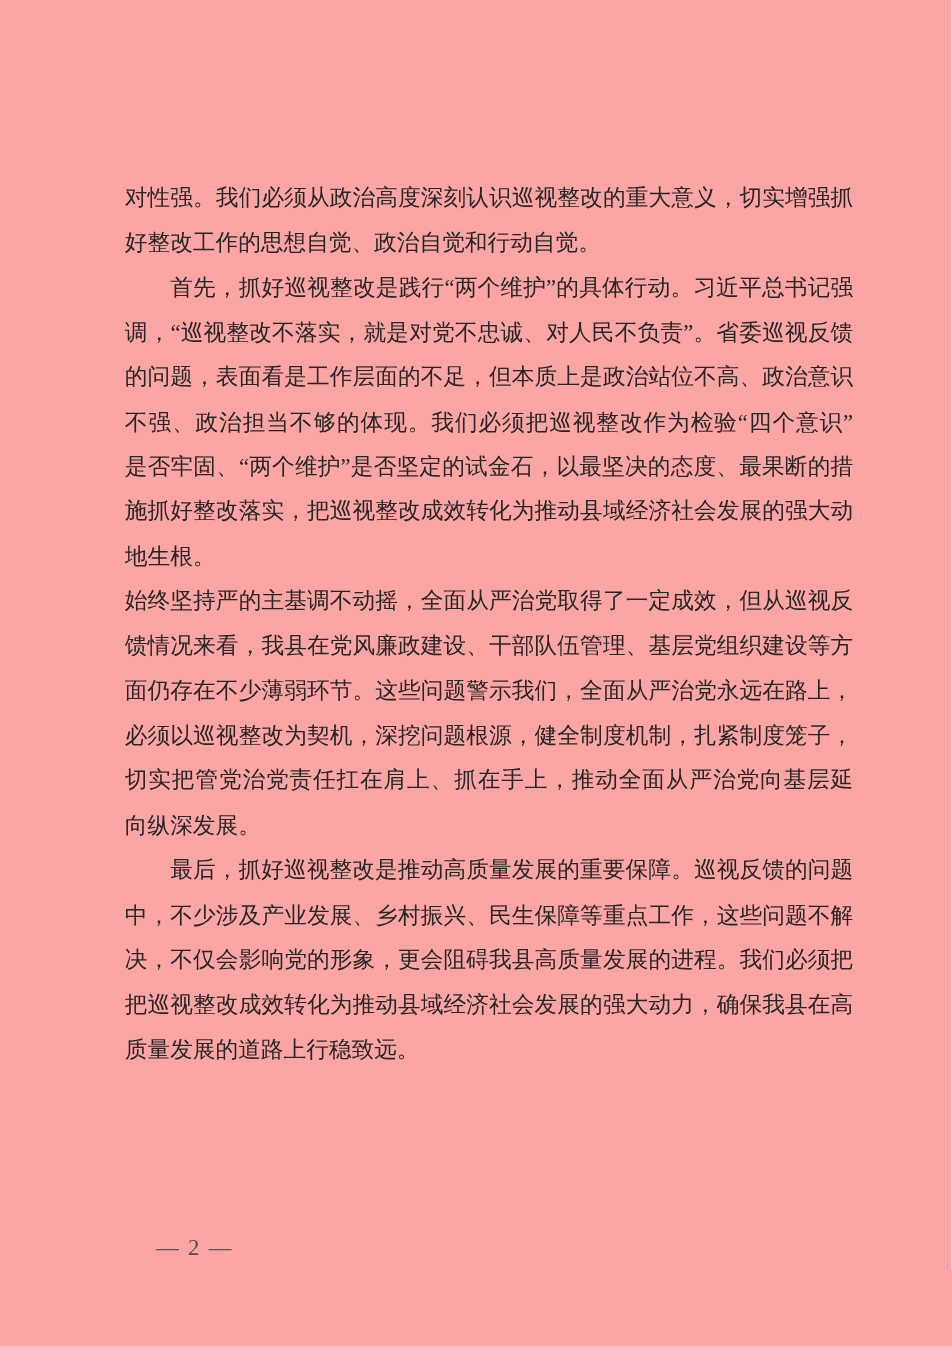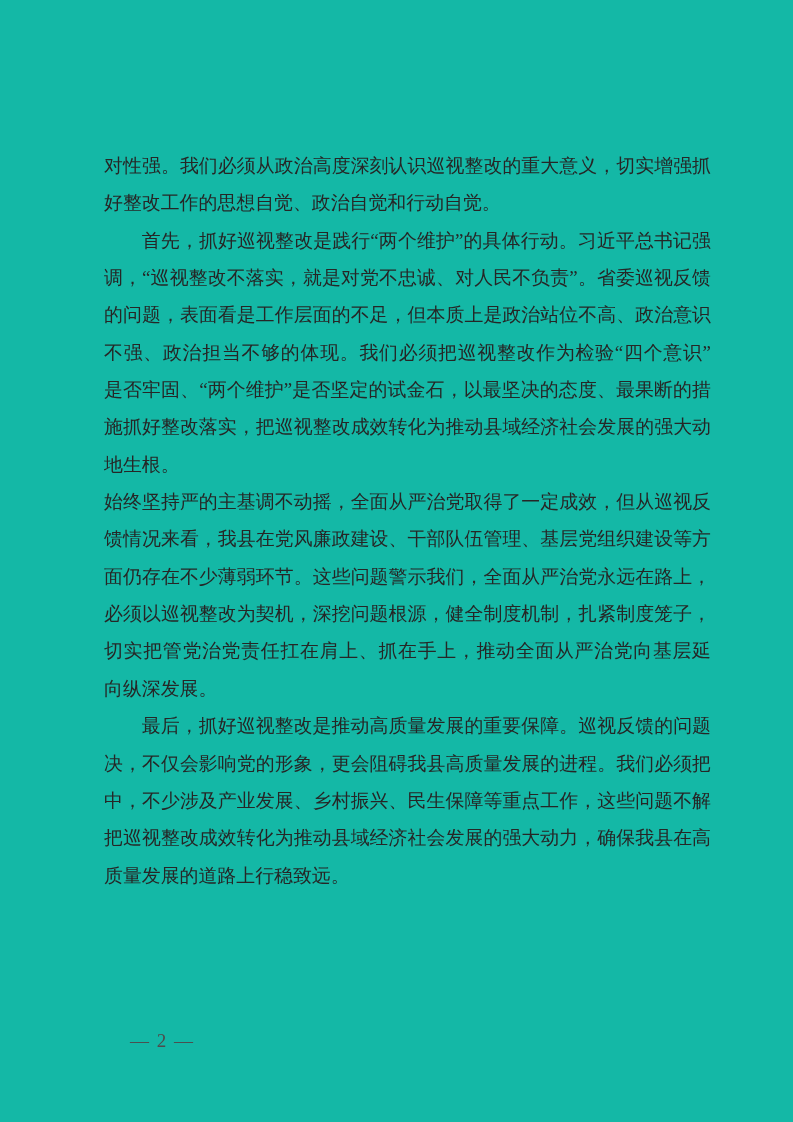--- a/index.html
+++ b/index.html
@@ -4,21 +4,21 @@
 <style>
   html, body {
     margin: 0;
     padding: 0;
     background: #ffffff;
   }
   .page {
     position: relative;
     width: 793px;
     height: 1122px;
-    background: #14b8a6;
+    background: #fca5a5;
     overflow: hidden;
     font-family: "Liberation Serif", "DejaVu Serif", serif;
     color: #262626;
   }
   .body-text {
     position: absolute;
     left: 104px;
     top: 147px;
     width: 607px;
     font-size: 18.9px;
@@ -62,19 +62,19 @@
       <div class="line">是否牢固、“两个维护”是否坚定的试金石，以最坚决的态度、最果断的措</div>
       <div class="line">施抓好整改落实，把巡视整改成效转化为推动县域经济社会发展的强大动力</div>
       <div class="line para-end">地生根。</div>
       <div class="line">始终坚持严的主基调不动摇，全面从严治党取得了一定成效，但从巡视反</div>
       <div class="line">馈情况来看，我县在党风廉政建设、干部队伍管理、基层党组织建设等方</div>
       <div class="line">面仍存在不少薄弱环节。这些问题警示我们，全面从严治党永远在路上，</div>
       <div class="line">必须以巡视整改为契机，深挖问题根源，健全制度机制，扎紧制度笼子，</div>
       <div class="line">切实把管党治党责任扛在肩上、抓在手上，推动全面从严治党向基层延伸、</div>
       <div class="line para-end">向纵深发展。</div>
       <div class="line indent">最后，抓好巡视整改是推动高质量发展的重要保障。巡视反馈的问题</div>
+      <div class="line">中，不少涉及产业发展、乡村振兴、民生保障等重点工作，这些问题不解</div>
       <div class="line">决，不仅会影响党的形象，更会阻碍我县高质量发展的进程。我们必须把</div>
-      <div class="line">中，不少涉及产业发展、乡村振兴、民生保障等重点工作，这些问题不解</div>
       <div class="line">把巡视整改成效转化为推动县域经济社会发展的强大动力，确保我县在高</div>
       <div class="line para-end">质量发展的道路上行稳致远。</div>
     </div>
   <div class="page-number">— 2 —</div>
 </div>
 
 </body></html>

